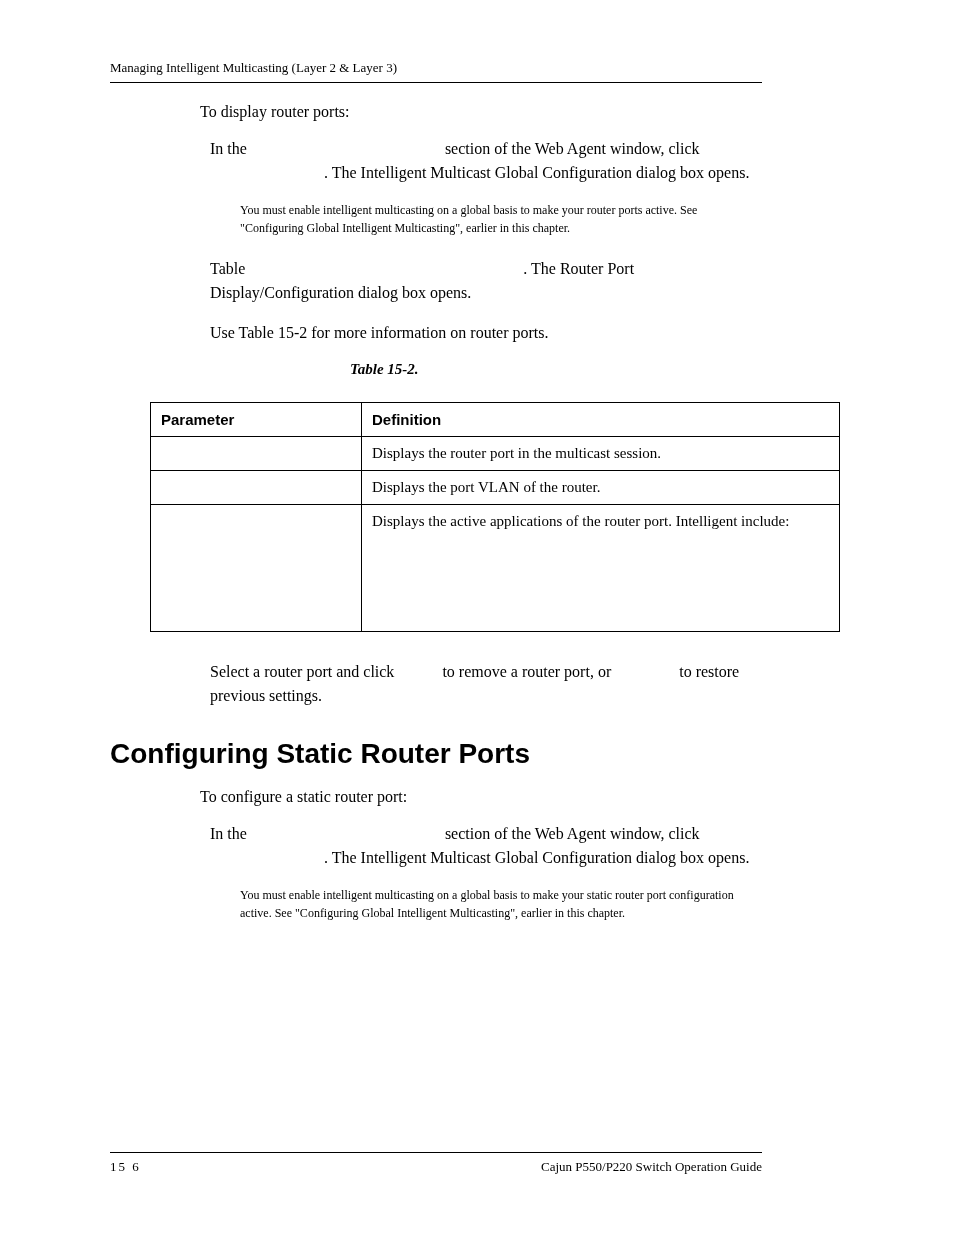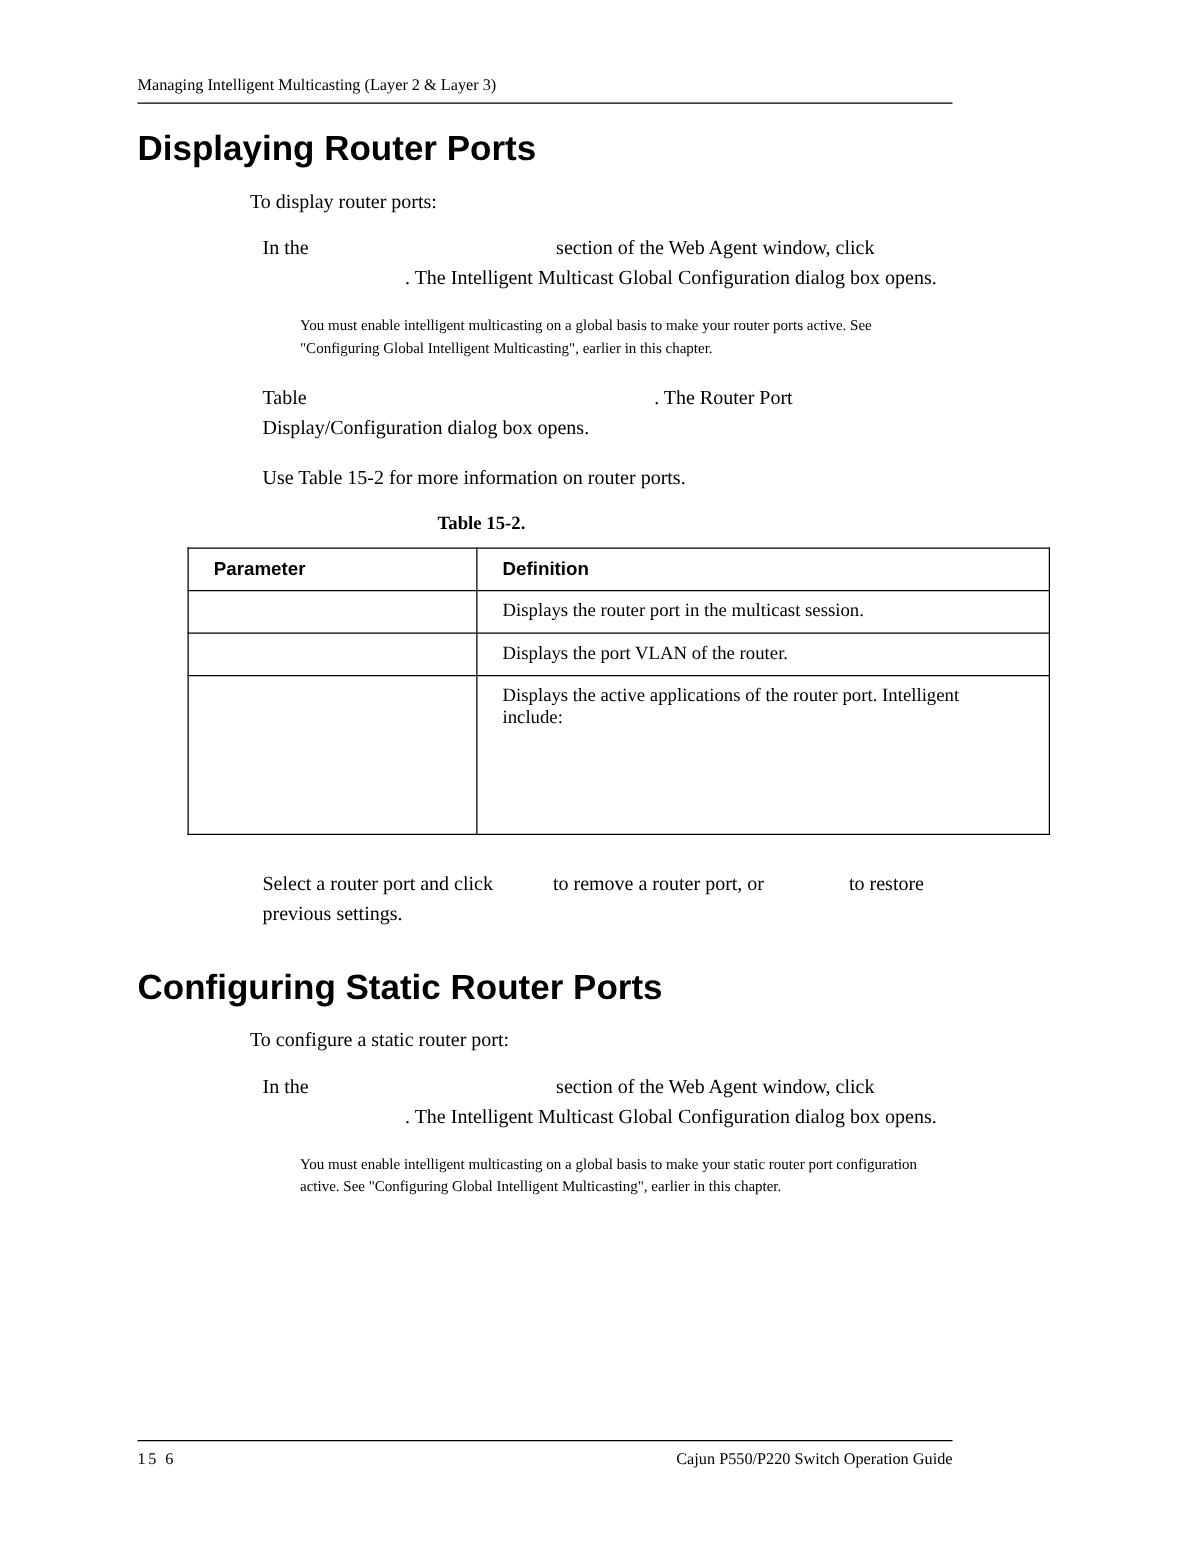--- a/index.html
+++ b/index.html
@@ -44,36 +44,37 @@
     line-height: 1.5;
     margin-bottom: 16px;
   }
   .note-block {
     margin-left: 130px;
     font-size: 12px;
     line-height: 1.5;
     margin-bottom: 20px;
   }
   .table-caption {
+    font-style: italic;
     font-weight: bold;
     font-size: 15px;
     text-align: left;
     margin-left: 240px;
-    margin-bottom: 10px;
+    margin-bottom: 24px;
     margin-top: 6px;
   }
   table.param-table {
     border-collapse: collapse;
     width: 690px;
     margin-left: 40px;
     margin-bottom: 28px;
   }
   table.param-table th, table.param-table td {
     border: 1px solid #000;
-    padding: 8px 20px;
+    padding: 8px 10px;
     font-size: 15px;
     text-align: left;
     vertical-align: top;
   }
   table.param-table th {
     font-family: Helvetica, Arial, sans-serif;
     font-weight: bold;
   }
   table.param-table .col1 { width: 190px; }
   .tall-row td { height: 110px; }
@@ -96,21 +97,20 @@
   .footer-left { letter-spacing: 2px; }
 </style>
 </head>
 <body>
 
 <div class="page">
 
   <div class="running-head">Managing Intelligent Multicasting (Layer 2 &amp; Layer 3)</div>
   <hr class="top-rule">
 
-  <h1 class="section-title">Displaying Router Ports</h1>
 
   <div class="intro">To display router ports:</div>
 
   <div class="step-block">
     <span>In the </span>
     <span style="display:inline-block; width:190px;"></span>
     <span> section of the Web Agent window, click </span><br>
     <span style="display:inline-block; width:110px;"></span>
     <span>. The Intelligent Multicast Global Configuration dialog box opens.</span>
   </div>

